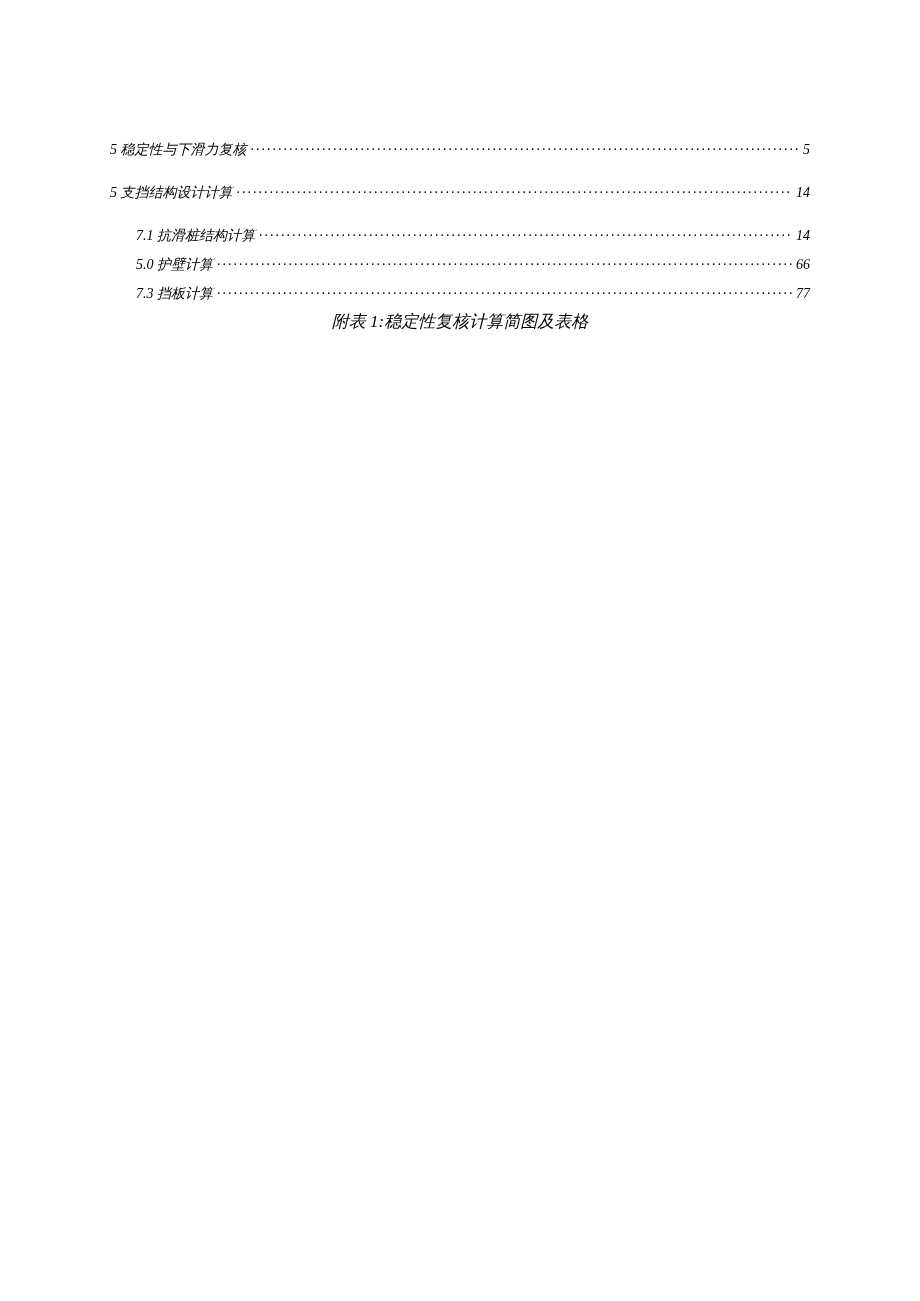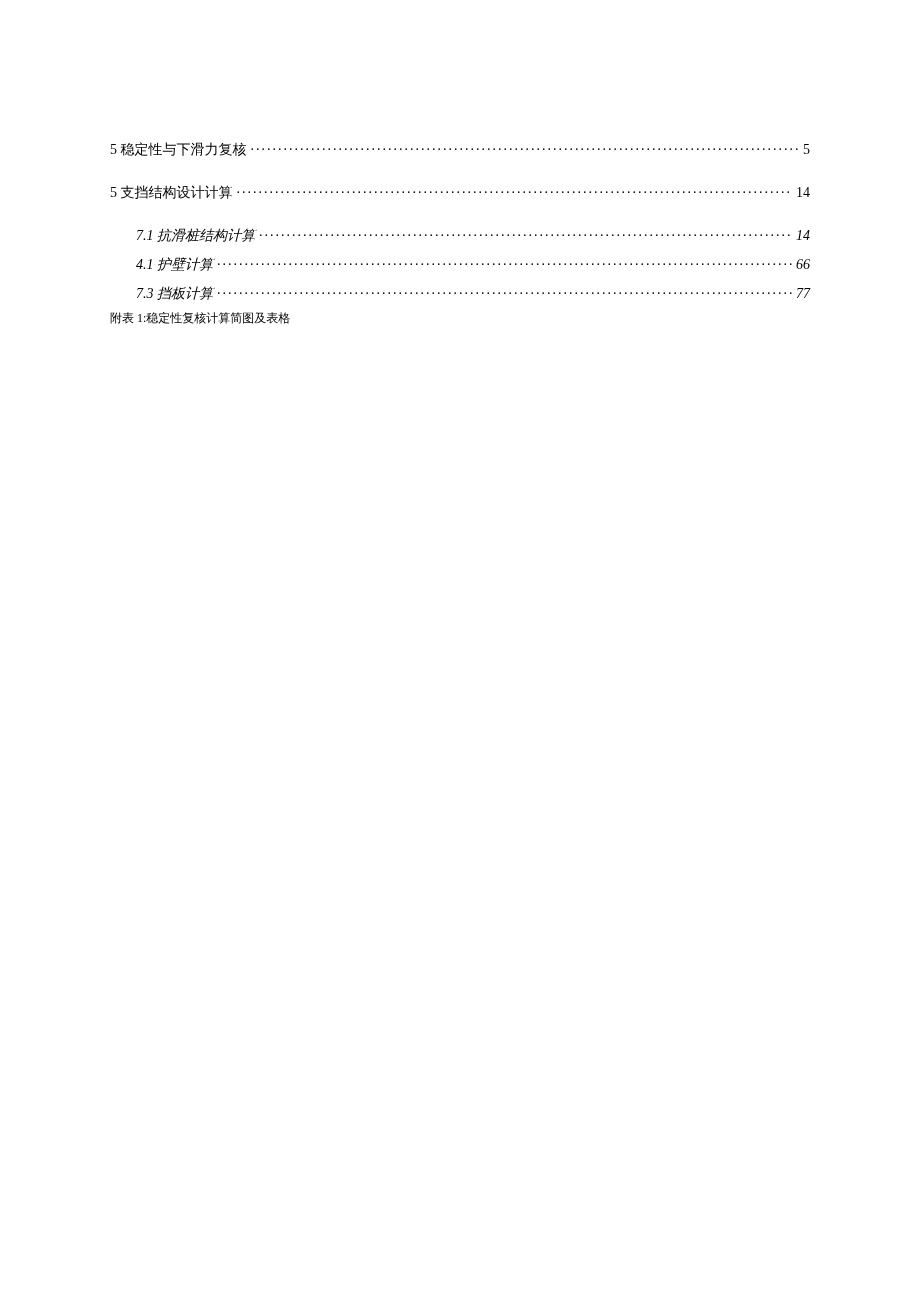--- a/index.html
+++ b/index.html
@@ -1,18 +1,19 @@
 <!DOCTYPE html>
 <html><head>
   <meta charset="utf-8">
   <style>
     * {
       margin: 0;
       padding: 0;
       box-sizing: border-box;
+      font-style: italic;
     }
     body {
       width: 920px;
       height: 1301px;
       background: #ffffff;
       font-family: "SimSun", "宋体", serif;
       padding: 140px 110px 0 110px;
       color: #000;
     }
     .toc-line {
@@ -47,23 +48,24 @@
       position: absolute;
       left: 0;
       bottom: 0;
       font-style: normal;
     }
     .toc-page {
       white-space: nowrap;
       flex-shrink: 0;
     }
     .appendix {
-      font-size: 12px;
+      font-size: 17px;
       line-height: 1.5;
       margin-top: -4px;
+      text-align: center;
     }
   </style>
 </head>
 <body>
 
 <div>
   <div class="toc-line">
     <span class="toc-label">5 稳定性与下滑力复核</span>
     <span class="toc-dots"></span>
     <span class="toc-page">5</span>
@@ -76,21 +78,21 @@
     <span class="toc-page">14</span>
   </div>
 
   <div class="toc-line sub">
     <span class="toc-label">7.1 抗滑桩结构计算</span>
     <span class="toc-dots"></span>
     <span class="toc-page">14</span>
   </div>
 
   <div class="toc-line sub">
-    <span class="toc-label">4.1 护壁计算</span>
+    <span class="toc-label">5.0 护壁计算</span>
     <span class="toc-dots"></span>
     <span class="toc-page">66</span>
   </div>
 
   <div class="toc-line sub">
     <span class="toc-label">7.3 挡板计算</span>
     <span class="toc-dots"></span>
     <span class="toc-page">77</span>
   </div>
 

